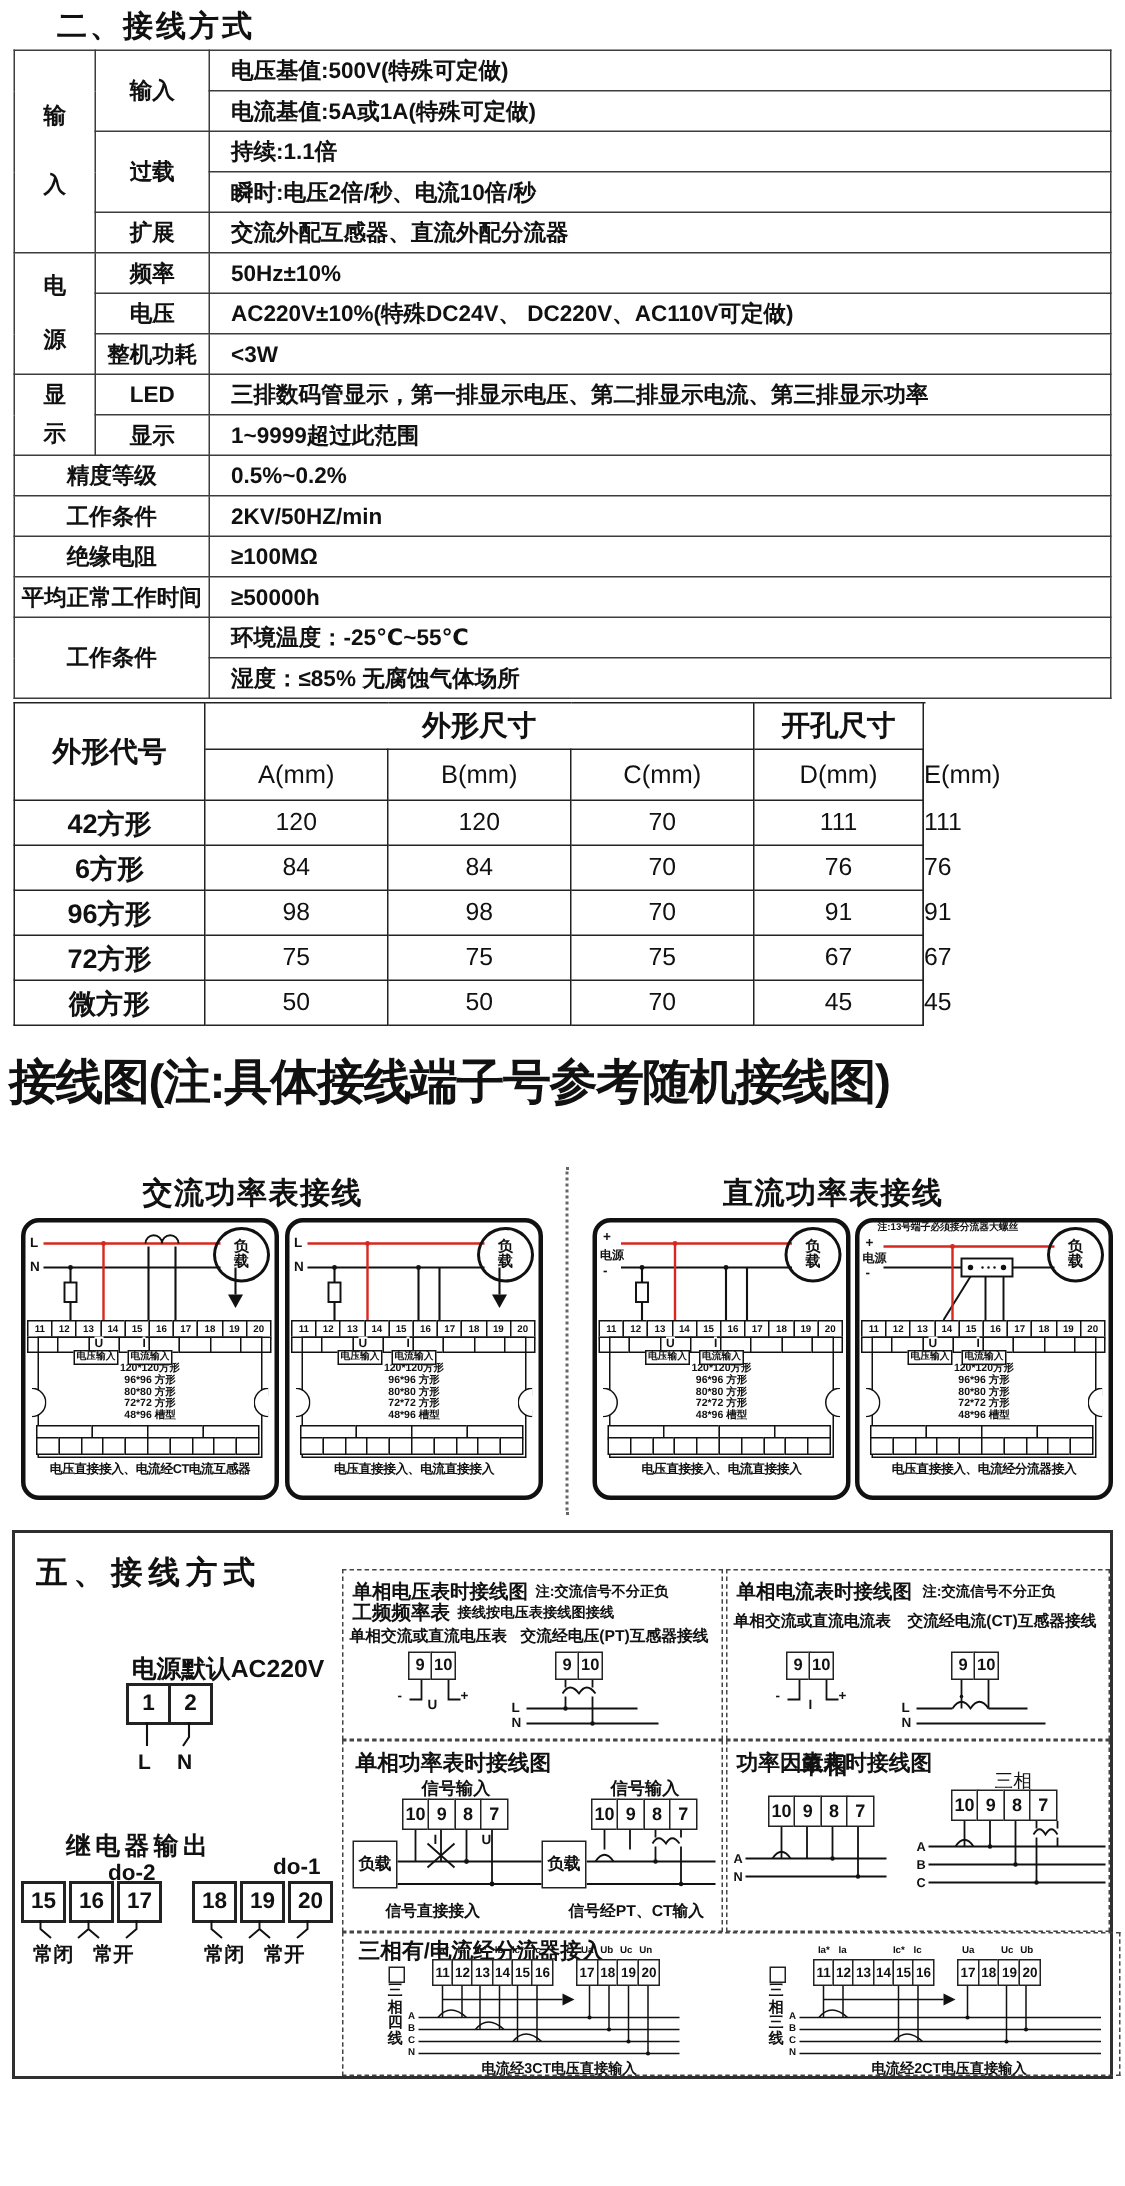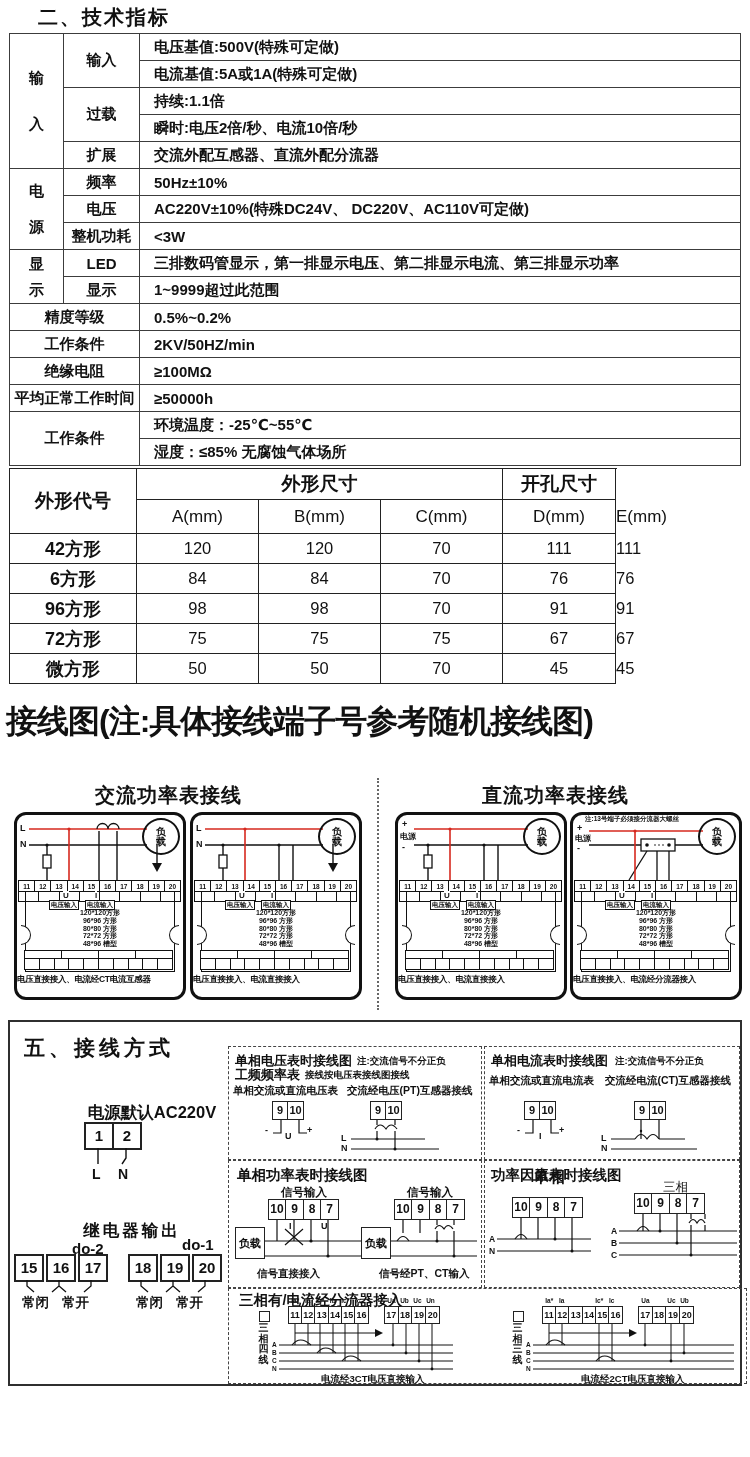--- a/index.html
+++ b/index.html
@@ -50,21 +50,21 @@
   .sizes{position:absolute;left:0;top:94px;width:166px;text-align:center;z-index:2;}
   .sizes span{display:block;font-size:7px;font-weight:bold;line-height:7.8px;}
   .mframe{position:absolute;left:8px;top:76px;width:148px;height:79px;border:1.5px solid #111;z-index:1;}
   .notch{position:absolute;top:110px;width:9px;height:18px;background:#fff;border:1.5px solid #111;z-index:2;}
   .notchL{left:4px;border-left:none;border-radius:0 10px 10px 0;}
   .notchR{right:4px;border-right:none;border-radius:10px 0 0 10px;}
   .brow1{position:absolute;left:8px;top:135px;width:148px;display:flex;z-index:2;}
   .brow1 span{flex:1;height:8px;border:1px solid #111;margin-left:-1px;background:#fff;}
   .brow2{position:absolute;left:8px;top:143px;width:148px;display:flex;z-index:2;}
   .brow2 span{flex:1;height:10px;border:1px solid #111;margin-left:-1px;background:#fff;}
-  .pcap{position:absolute;left:0;top:159px;width:166px;text-align:left;
+  .pcap{position:absolute;left:0;top:159px;width:166px;text-align:center;
         font-size:8.5px;font-weight:bold;letter-spacing:-0.3px;}
   
   #sec5{position:absolute;left:8px;top:1020px;width:734px;height:366px;
         border:2px solid #2f2f2f;box-sizing:border-box;}
   #t5{position:absolute;left:14px;top:12px;font-size:21px;font-weight:bold;letter-spacing:4px;}
   .bx{position:absolute;border:1.6px dashed #444;box-sizing:border-box;background:transparent;}
   .bt{font-size:13px;font-weight:bold;}
   .bnote{font-size:9.5px;font-weight:bold;}
   .dlab{position:absolute;font-size:10.5px;font-weight:bold;}
   .term2{position:absolute;display:flex;}
@@ -87,21 +87,21 @@
   .vside{position:absolute;width:11px;font-size:10px;font-weight:bold;line-height:10.5px;
          word-break:break-all;text-align:center;}
   .linelab{position:absolute;font-size:6.5px;font-weight:bold;line-height:8px;}
   .relterm{position:absolute;width:26px;height:24px;border:2px solid #222;background:#fff;
            font-size:15px;font-weight:bold;line-height:24px;text-align:center;}
   svg{overflow:visible;}
 </style>
 </head>
 <body>
 
-<div class="t1">二、技术指标</div>
+<div class="t1">二、接线方式</div>
 
 <table class="spec">
   <colgroup>
       <col style="width:54px">
       <col style="width:76px">
       <col>
     </colgroup>
   <tbody>
       <tr>
     <td rowspan="5">
@@ -560,21 +560,21 @@
 
   <div class="abs" style="left:52px;top:80px;width:180px;text-align:center;font-size:16.5px;font-weight:bold;">电源默认AC220V</div>
   <div class="relterm" style="left:74px;top:100px;">1</div>
   <div class="relterm" style="left:102px;top:100px;">2</div>
   <svg class="abs" style="left:0;top:126px;" width="160" height="18">
     <path d="M88 0 V16 M116 0 V10 L112 16" stroke="#111" stroke-width="1.4" fill="none"></path>
   </svg>
   <span class="abs" style="left:82px;top:144px;font-size:14px;font-weight:bold;">L</span>
   <span class="abs" style="left:108px;top:144px;font-size:14px;font-weight:bold;">N</span>
 
-  <div class="abs" style="left:34px;top:198px;width:176px;text-align:center;font-size:16.5px;font-weight:bold;letter-spacing:3px;">继电器输出</div>
+  <div class="abs" style="left:34px;top:198px;width:176px;font-size:16.5px;font-weight:bold;letter-spacing:3px;">继电器输出</div>
   <span class="abs" style="left:62px;top:218px;font-size:15px;font-weight:bold;">do-2</span>
   <span class="abs" style="left:172px;top:214px;font-size:15px;font-weight:bold;">do-1</span>
   <div class="relterm" style="left:4px;top:232px;">15</div>
   <div class="relterm" style="left:36px;top:232px;">16</div>
   <div class="relterm" style="left:68px;top:232px;">17</div>
   <div class="relterm" style="left:118px;top:232px;">18</div>
   <div class="relterm" style="left:150px;top:232px;">19</div>
   <div class="relterm" style="left:182px;top:232px;">20</div>
   <svg class="abs" style="left:0;top:258px;" width="216" height="14">
     <path d="M17 0 V6 L24 12 M49 0 V6 L42 12 M49 0 V6 L56 12 M81 0 V6 L74 12" stroke="#111" stroke-width="1.3" fill="none"></path>

